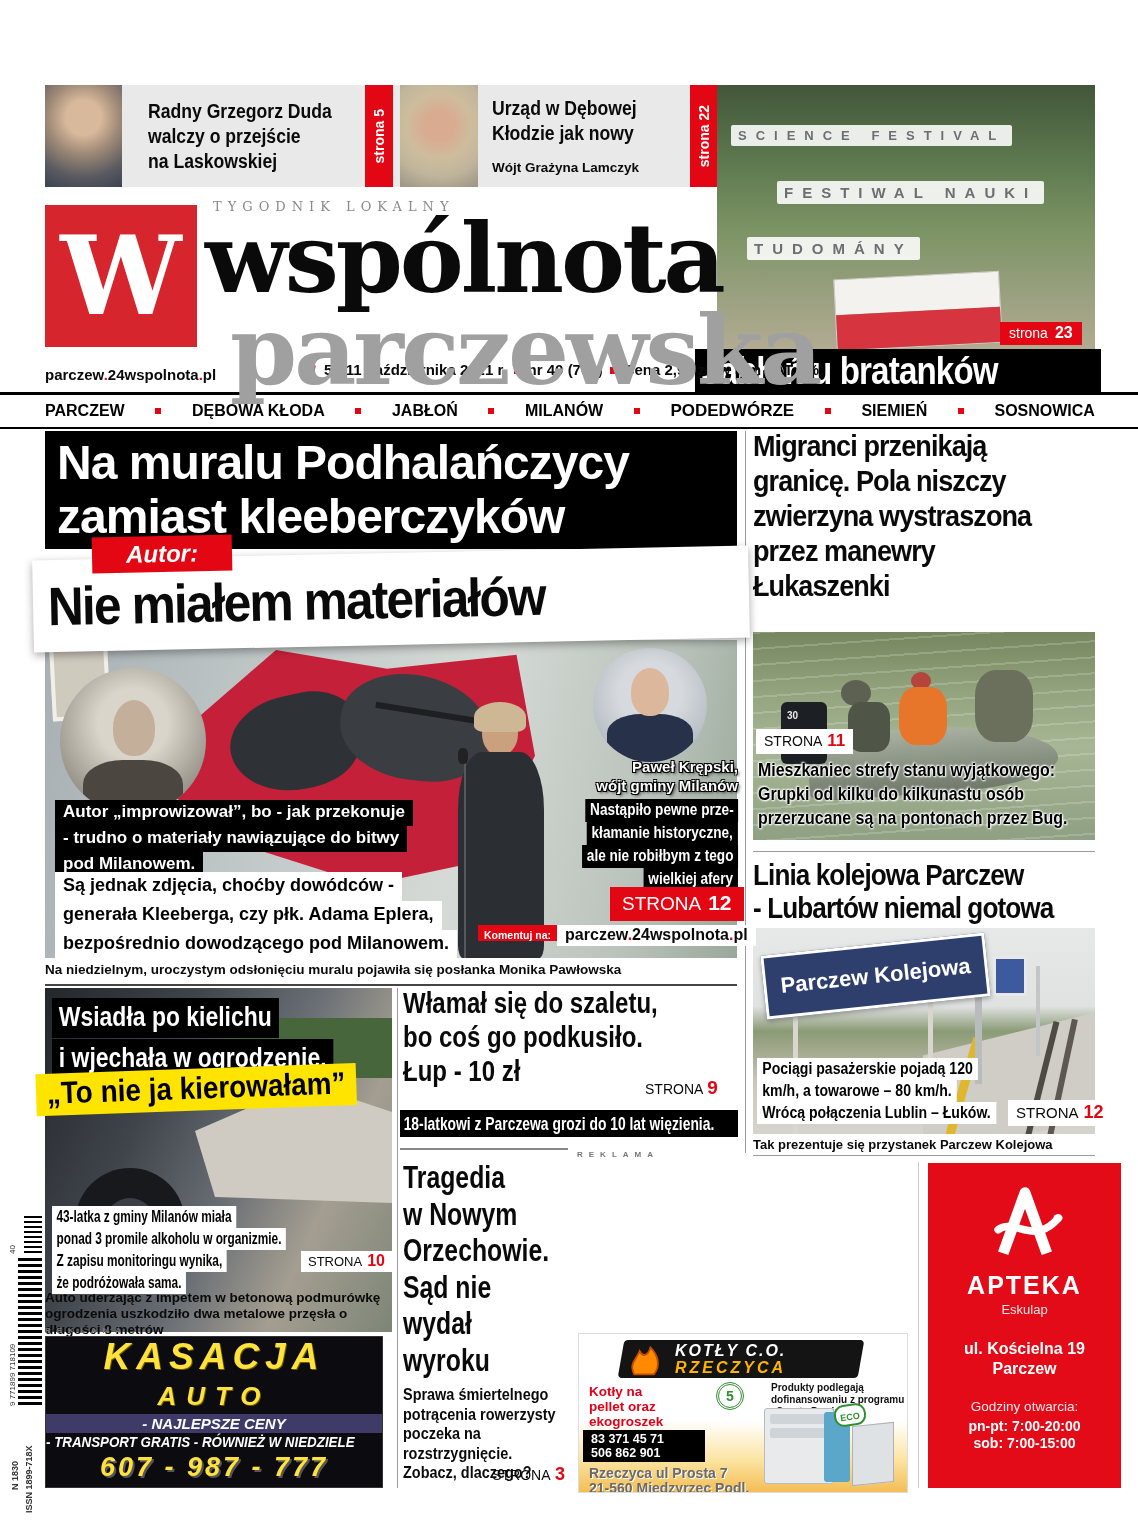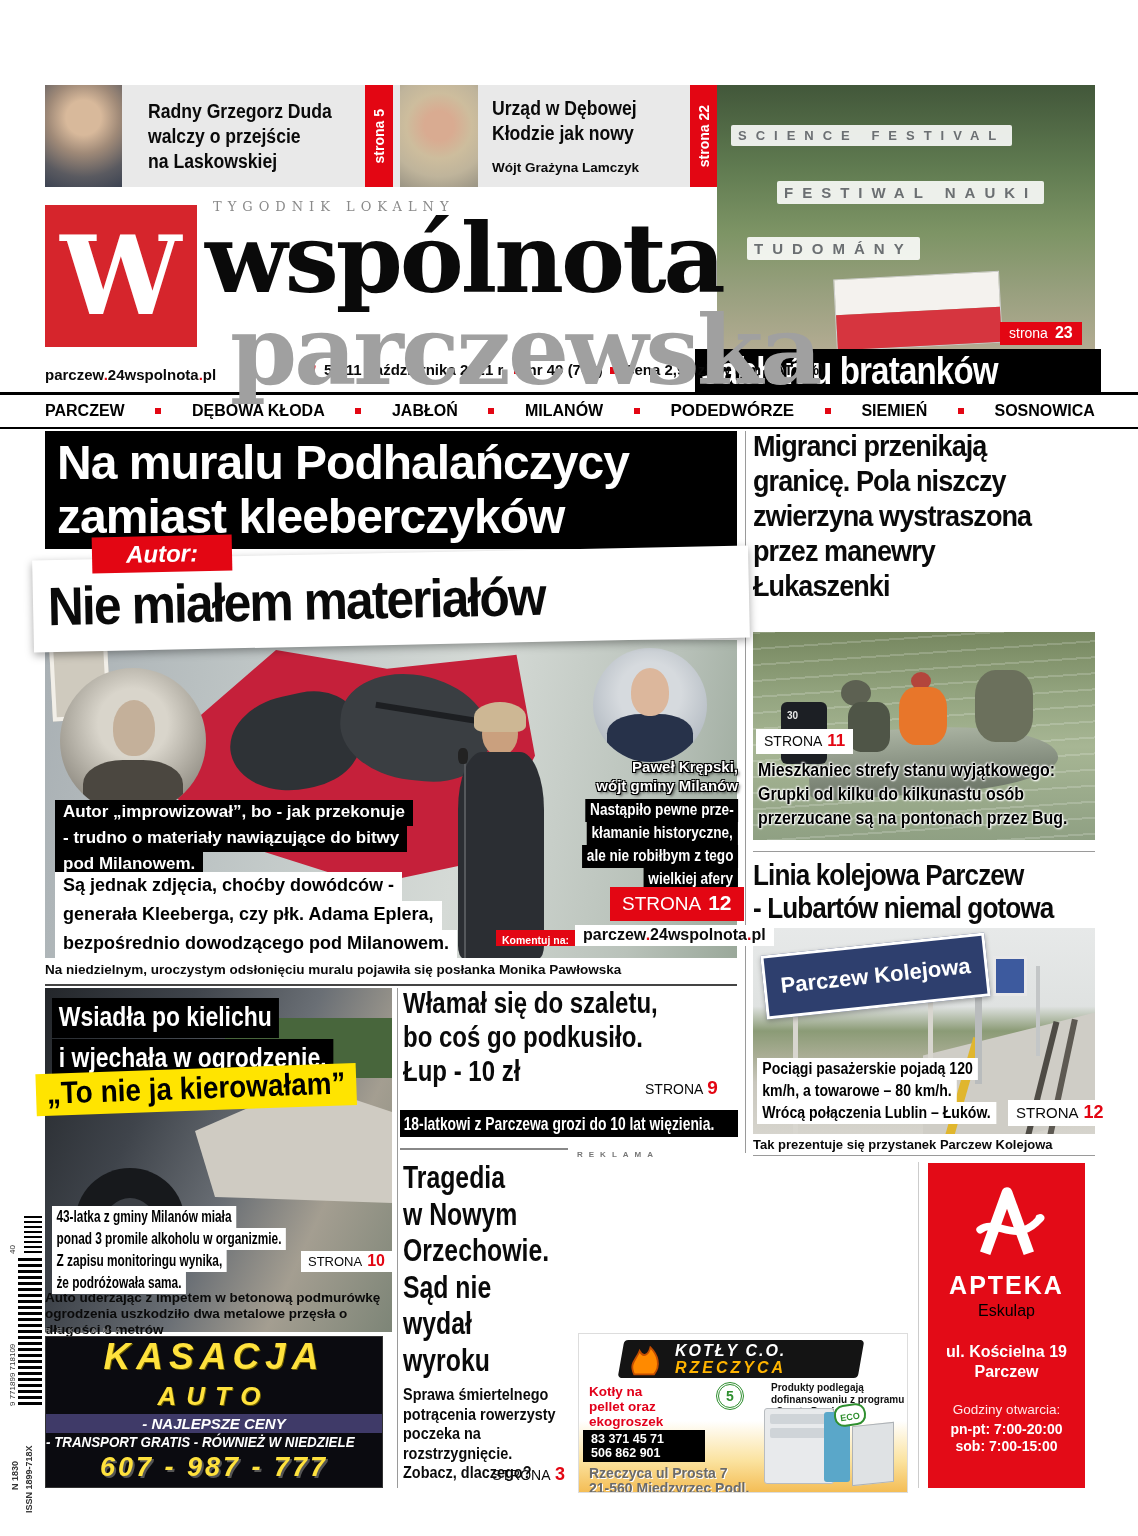--- a/index.html
+++ b/index.html
@@ -156,21 +156,21 @@
   <div class="abs" style="left:440px;top:799px;width:298px;text-align:right;line-height:21px;z-index:6">
     <div><span class="chipb sxr" style="font-size:17px;transform:scaleX(.8);padding:0 6px 2px">Nastąpiło pewne prze-</span></div>
     <div><span class="chipb sxr" style="font-size:17px;transform:scaleX(.8);padding:0 6px 2px">kłamanie historyczne,</span></div>
     <div><span class="chipb sxr" style="font-size:17px;transform:scaleX(.8);padding:0 6px 2px">ale nie robiłbym z tego</span></div>
     <div><span class="chipb sxr" style="font-size:17px;transform:scaleX(.8);padding:0 6px 2px">wielkiej afery</span></div>
   </div>
   <div class="pgred abs" style="left:610px;top:887px;z-index:7">
     <span style="font-size:19px;font-weight:normal">STRONA</span>
     <span style="font-size:21px">12</span>
   </div>
-  <div class="abs" style="left:496px;top:925px;display:flex;align-items:flex-end;z-index:7">
+  <div class="abs" style="left:478px;top:925px;display:flex;align-items:flex-start;z-index:7">
     <span class="b" style="background:#e30613;color:#fff;font-size:10.5px;padding:4px 6px 0;white-space:nowrap">Komentuj na:</span>
     <span class="b" style="background:#fff;color:#0a0a0a;font-size:16px;padding:1px 8px 2px;white-space:nowrap"><span>parczew</span><span style="color:#e30613">.</span><span>24wspolnota</span><span style="color:#e30613">.</span><span>pl</span></span>
   </div>
   <div class="abs b" style="left:45px;top:962px;width:692px;font-size:13.5px;color:#0a0a0a">Na niedzielnym, uroczystym odsłonięciu muralu pojawiła się posłanka Monika Pawłowska</div>
 
   <div class="grule" style="left:745px;top:431px;width:1px;height:722px"></div>
 
   <div class="abs b" style="left:753px;top:428px;font-size:30px;line-height:35px;letter-spacing:-1px;color:#0a0a0a">
     <div><span class="sx" style="transform:scaleX(.9)">Migranci przenikają</span></div>
     <div><span class="sx" style="transform:scaleX(.9)">granicę. Pola niszczy</span></div>
@@ -340,28 +340,28 @@
         <span class="b" style="color:#2f8f2f;font-size:9px">ECO</span>
       </div>
     </div>
     <div class="abs b" style="left:10px;top:132px;font-size:14px;line-height:15px;color:#6a6a6a;text-shadow:1px 1px 0 #fff">
       <div>Rzeczyca ul Prosta 7</div>
       <div>21-560 Międzyrzec Podl.</div>
     </div>
   </div>
 
   <div class="grule" style="left:918px;top:1162px;width:1px;height:326px;background:#ccc"></div>
-  <div class="abs" style="left:928px;top:1163px;width:157px;height:325px;background:#e30b17;text-align:center">
+  <div class="abs" style="left:928px;top:1163px;width:193px;height:325px;background:#e30b17;text-align:center">
     <svg width="90" height="84" viewBox="0 0 100 100" style="margin-top:18px">
       <path d="M24 86 L50 14 L76 86" stroke="#fff" stroke-width="13" fill="none" stroke-linejoin="round"></path>
       <path d="M18 58 C36 44 58 74 84 50 L90 44" stroke="#fff" stroke-width="9" fill="none" stroke-linecap="round"></path>
       <circle cx="88" cy="44" r="4" fill="#fff"></circle>
     </svg>
     <div class="b" style="color:#fff;font-size:25px;letter-spacing:2px;margin-top:2px">APTEKA</div>
-    <div style="color:#000000;font-size:16px;margin-top:2px">Eskulap</div>
+    <div style="color:#e5e5e5;font-size:13px;margin-top:2px">Eskulap</div>
     <div class="b" style="color:#fff;font-size:16px;line-height:20px;margin-top:22px">
       <div>ul. Kościelna 19</div>
       <div>Parczew</div>
     </div>
     <div style="color:#ffe9e9;font-size:13.5px;margin-top:20px">Godziny otwarcia:</div>
     <div class="b" style="color:#fff;font-size:14px;line-height:17px;margin-top:4px">
       <div>pn-pt: 7:00-20:00</div>
       <div>sob: 7:00-15:00</div>
     </div>
   </div>

